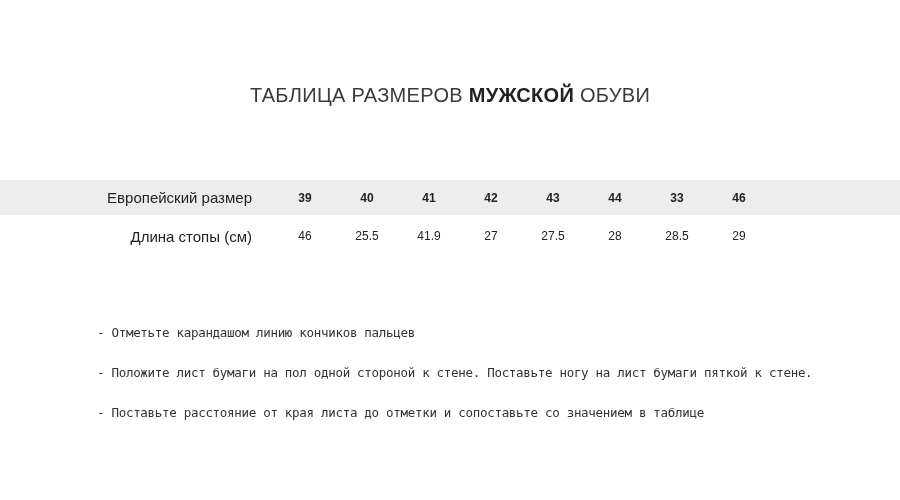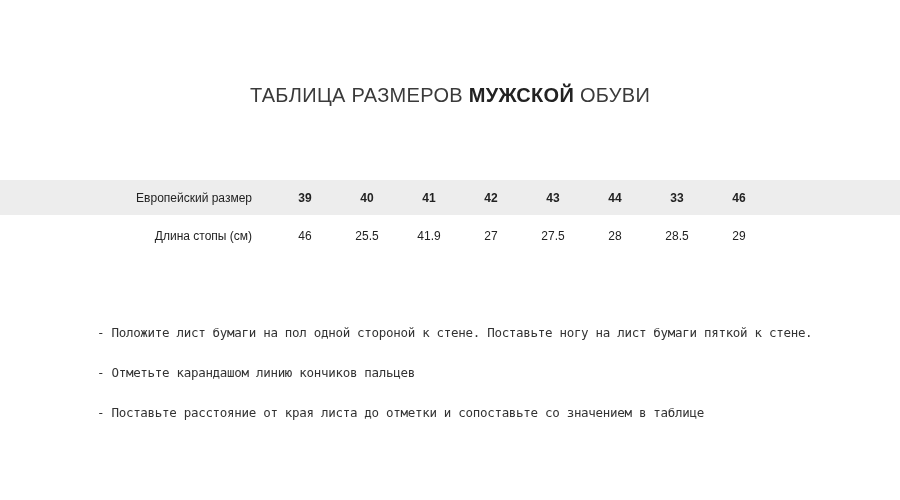--- a/index.html
+++ b/index.html
@@ -46,21 +46,21 @@
   }
   .trow.highlight {
     background: var(--row-highlight, #ededed);
     height: 35px;
   }
   .tlabel {
     width: 274px;
     padding-right: 22px;
     box-sizing: border-box;
     text-align: right;
-    font-size: 12px;
+    font-size: 15px;
     color: var(--table-text, #222222);
     white-space: nowrap;
   }
   .tcell {
     width: 62px;
     text-align: center;
     font-size: 12px;
     color: var(--table-text, #222222);
   }
   .tcell.bold {
@@ -107,17 +107,17 @@
         <div class="tcell">41.9</div>
         <div class="tcell">27</div>
         <div class="tcell">27.5</div>
         <div class="tcell">28</div>
         <div class="tcell">28.5</div>
         <div class="tcell">29</div>
       </div>
     </div>
 
   <div class="instructions" id="instructions">
+      <div class="instruction">- Отметьте карандашом линию кончиков пальцев</div>
       <div class="instruction">- Положите лист бумаги на пол одной стороной к стене. Поставьте ногу на лист бумаги пяткой к стене.</div>
-      <div class="instruction">- Отметьте карандашом линию кончиков пальцев</div>
       <div class="instruction">- Поставьте расстояние от края листа до отметки и сопоставьте со значением в таблице</div>
     </div>
 </div>
 
 </body></html>

